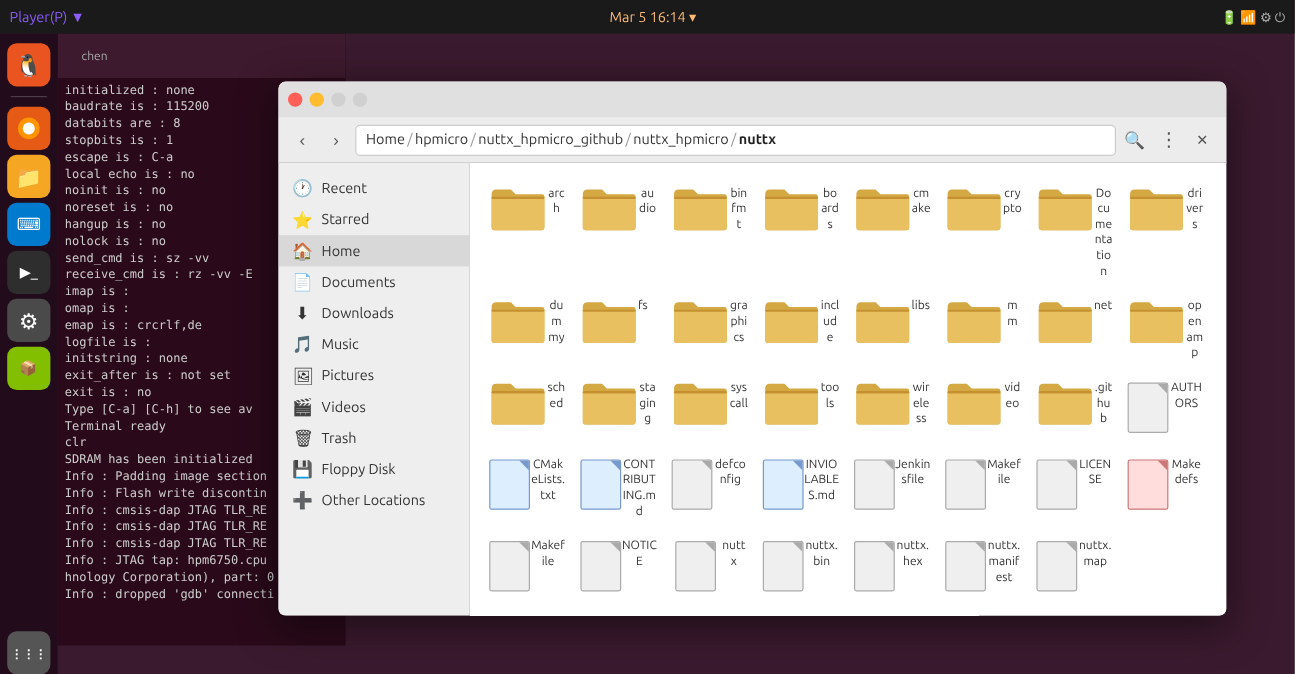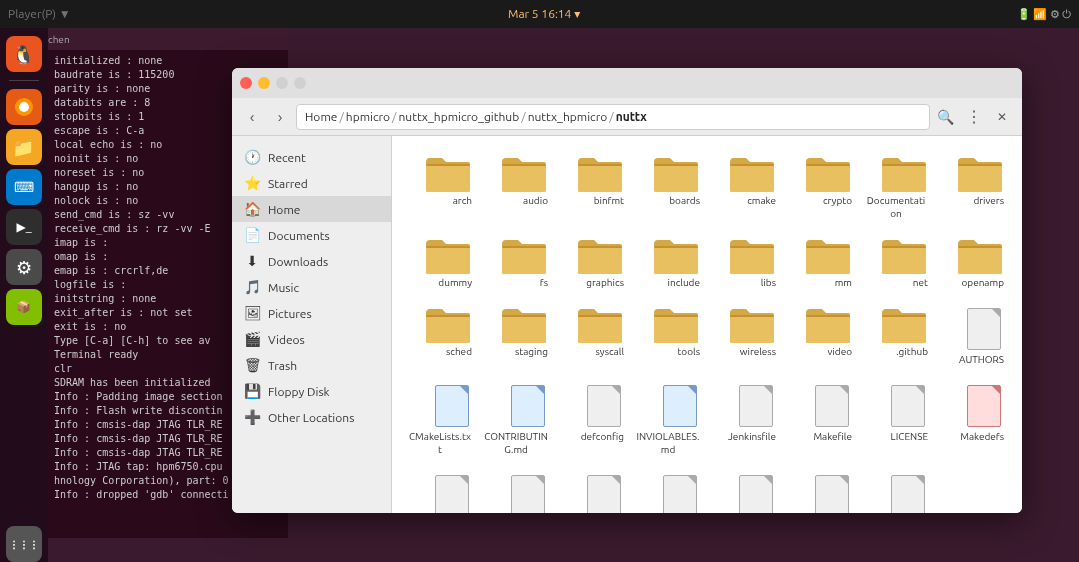--- a/index.html
+++ b/index.html
@@ -33,21 +33,21 @@
     .top-bar-center {
       color: #fdba74;
       font-size: 12px;
     }
     .top-bar-right {
       display: flex;
       align-items: center;
       gap: 4px;
     }
     .top-bar-label {
-      color: #737373;
+      color: #8b5cf6;
       font-size: 12px;
     }
 
     
     .dock {
       position: absolute;
       left: 0;
       top: 28px;
       width: 48px;
       height: 534px;
@@ -80,25 +80,25 @@
     .terminal-window {
       position: absolute;
       left: 48px;
       top: 28px;
       width: 240px;
       height: 510px;
       background: #2a0a1a;
       overflow: hidden;
     }
     .terminal-header {
-      height: 22px;
+      height: 37px;
       background: #3d1a2d;
       display: flex;
       align-items: center;
-      padding: 0 0;
+      padding: 0 20px;
       gap: 6px;
     }
     .terminal-content {
       padding: 4px 6px;
       font-family: monospace;
       font-size: 10px;
       color: #ccc;
       line-height: 1.4;
     }
     .term-line { white-space: nowrap; }
@@ -228,22 +228,21 @@
       background: white;
     }
     .file-grid {
       display: flex;
       flex-wrap: wrap;
       gap: 4px;
     }
     .file-item {
       width: 72px;
       display: flex;
-      flex-direction: column;
-      align-items: flex-end;
+      align-items: flex-start;
       padding: 6px 4px;
       border-radius: 4px;
       cursor: pointer;
     }
     .folder-icon {
       width: 48px;
       height: 40px;
       position: relative;
     }
     .folder-icon svg {
@@ -304,21 +303,20 @@
   <div class="dock-icon" title="All Apps" style="background:#555; color:white; font-size:10px; font-weight:bold;">⋮⋮⋮</div>
 </div>
 
 <div class="terminal-window">
   <div class="terminal-header">
     <span style="color:#aaa;font-size:10px;">chen</span>
   </div>
   <div class="terminal-content" id="terminal-lines">
       <div class="term-line">initialized    : none</div>
       <div class="term-line">baudrate is    : 115200</div>
-      <div class="term-line">parity is      : none</div>
       <div class="term-line">databits are   : 8</div>
       <div class="term-line">stopbits is    : 1</div>
       <div class="term-line">escape is      : C-a</div>
       <div class="term-line">local echo is  : no</div>
       <div class="term-line">noinit is      : no</div>
       <div class="term-line">noreset is     : no</div>
       <div class="term-line">hangup is      : no</div>
       <div class="term-line">nolock is      : no</div>
       <div class="term-line">send_cmd is    : sz -vv</div>
       <div class="term-line">receive_cmd is : rz -vv -E</div>

